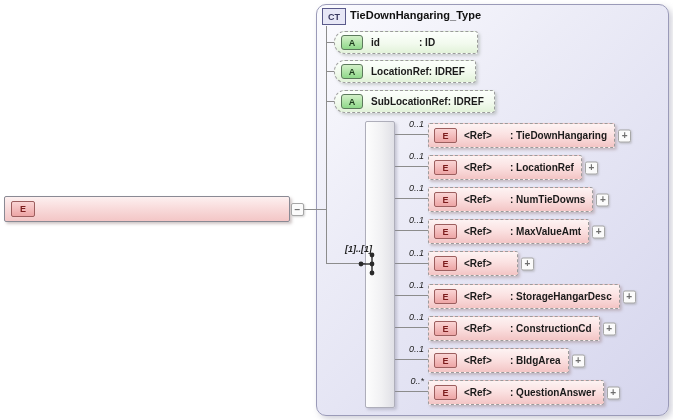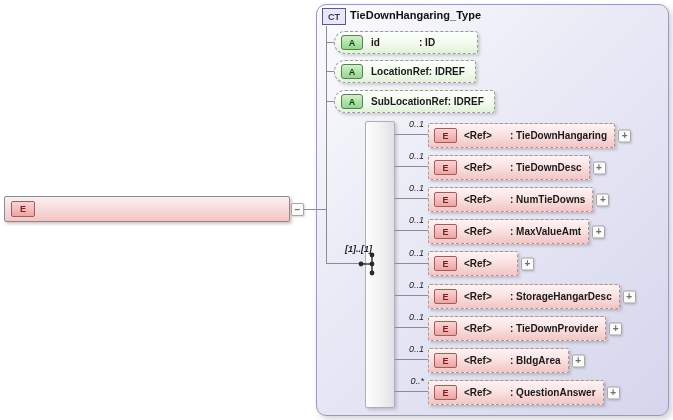--- a/index.html
+++ b/index.html
@@ -159,21 +159,21 @@
 
 <div class="ebox" style="top:123px">
   <span class="e-badge">E</span>
   <span class="e-name">&lt;Ref&gt;</span>
   <span class="e-type">: TieDownHangaring</span>
   <span class="toggle">+</span>
 </div>
 <div class="ebox" style="top:155px">
   <span class="e-badge">E</span>
   <span class="e-name">&lt;Ref&gt;</span>
-  <span class="e-type">: TieDownDesc</span>
+  <span class="e-type">: LocationRef</span>
   <span class="toggle">+</span>
 </div>
 <div class="ebox" style="top:187px">
   <span class="e-badge">E</span>
   <span class="e-name">&lt;Ref&gt;</span>
   <span class="e-type">: NumTieDowns</span>
   <span class="toggle">+</span>
 </div>
 <div class="ebox" style="top:219px">
   <span class="e-badge">E</span>
@@ -188,21 +188,21 @@
 </div>
 <div class="ebox" style="top:284px">
   <span class="e-badge">E</span>
   <span class="e-name">&lt;Ref&gt;</span>
   <span class="e-type">: StorageHangarDesc</span>
   <span class="toggle">+</span>
 </div>
 <div class="ebox" style="top:316px">
   <span class="e-badge">E</span>
   <span class="e-name">&lt;Ref&gt;</span>
-  <span class="e-type">: TieDownProvider</span>
+  <span class="e-type">: ConstructionCd</span>
   <span class="toggle">+</span>
 </div>
 <div class="ebox" style="top:348px">
   <span class="e-badge">E</span>
   <span class="e-name">&lt;Ref&gt;</span>
   <span class="e-type">: BldgArea</span>
   <span class="toggle">+</span>
 </div>
 <div class="ebox" style="top:380px">
   <span class="e-badge">E</span>

